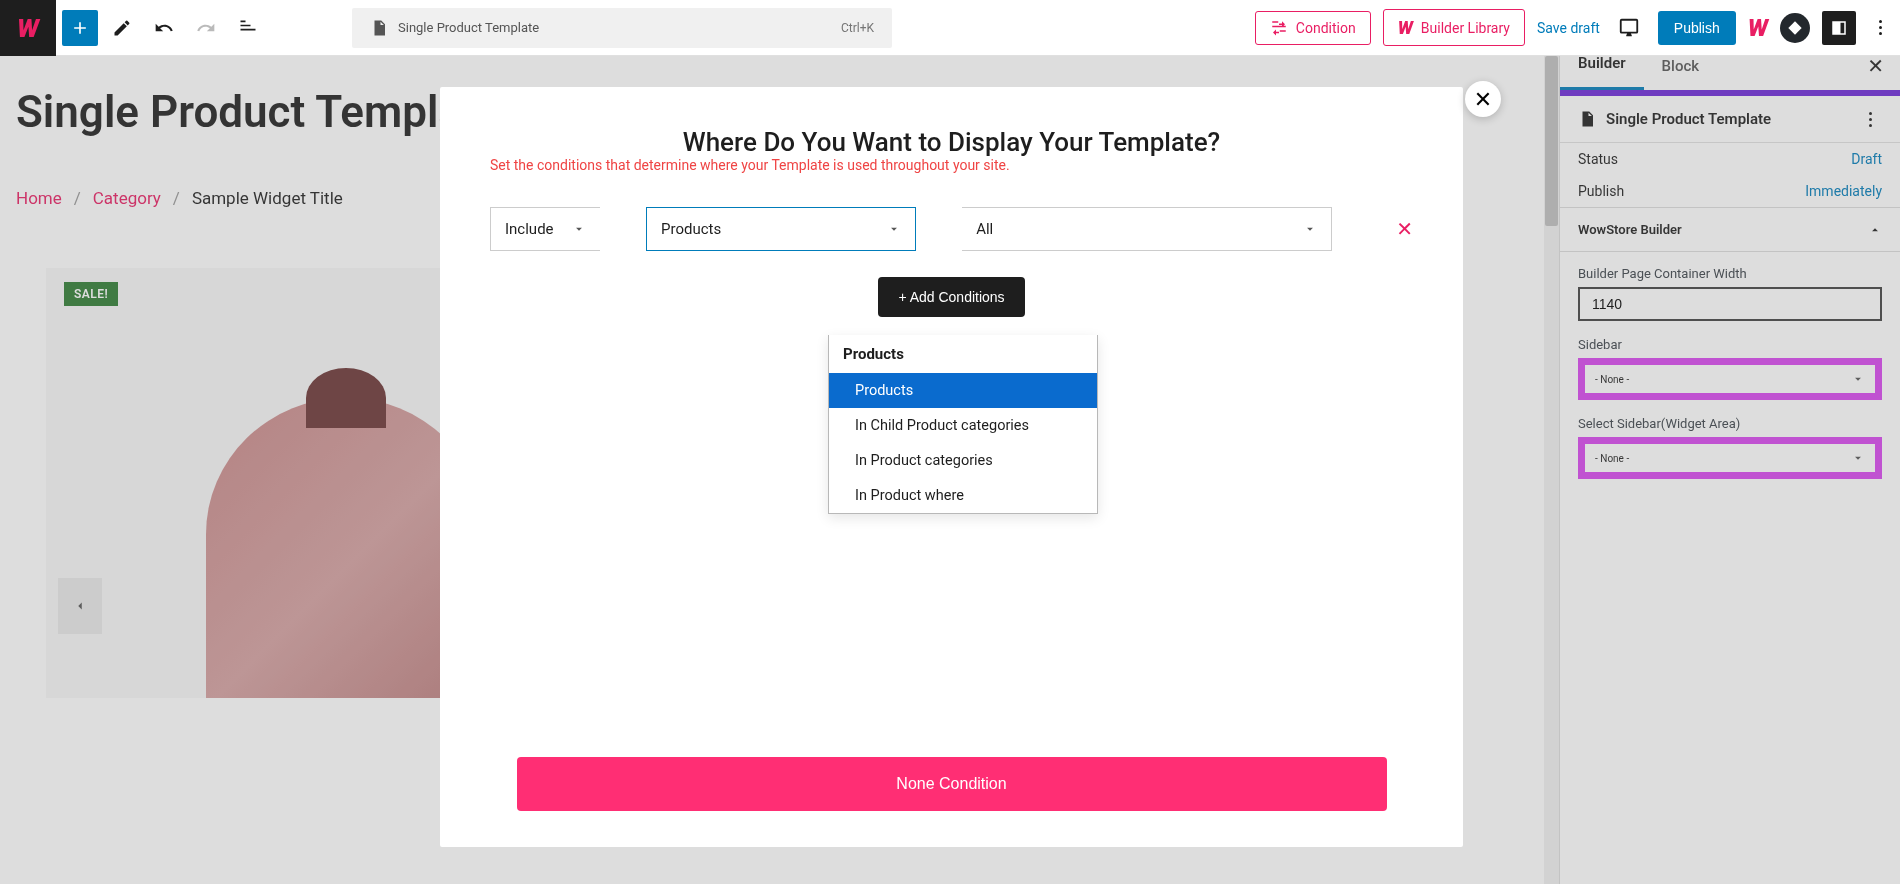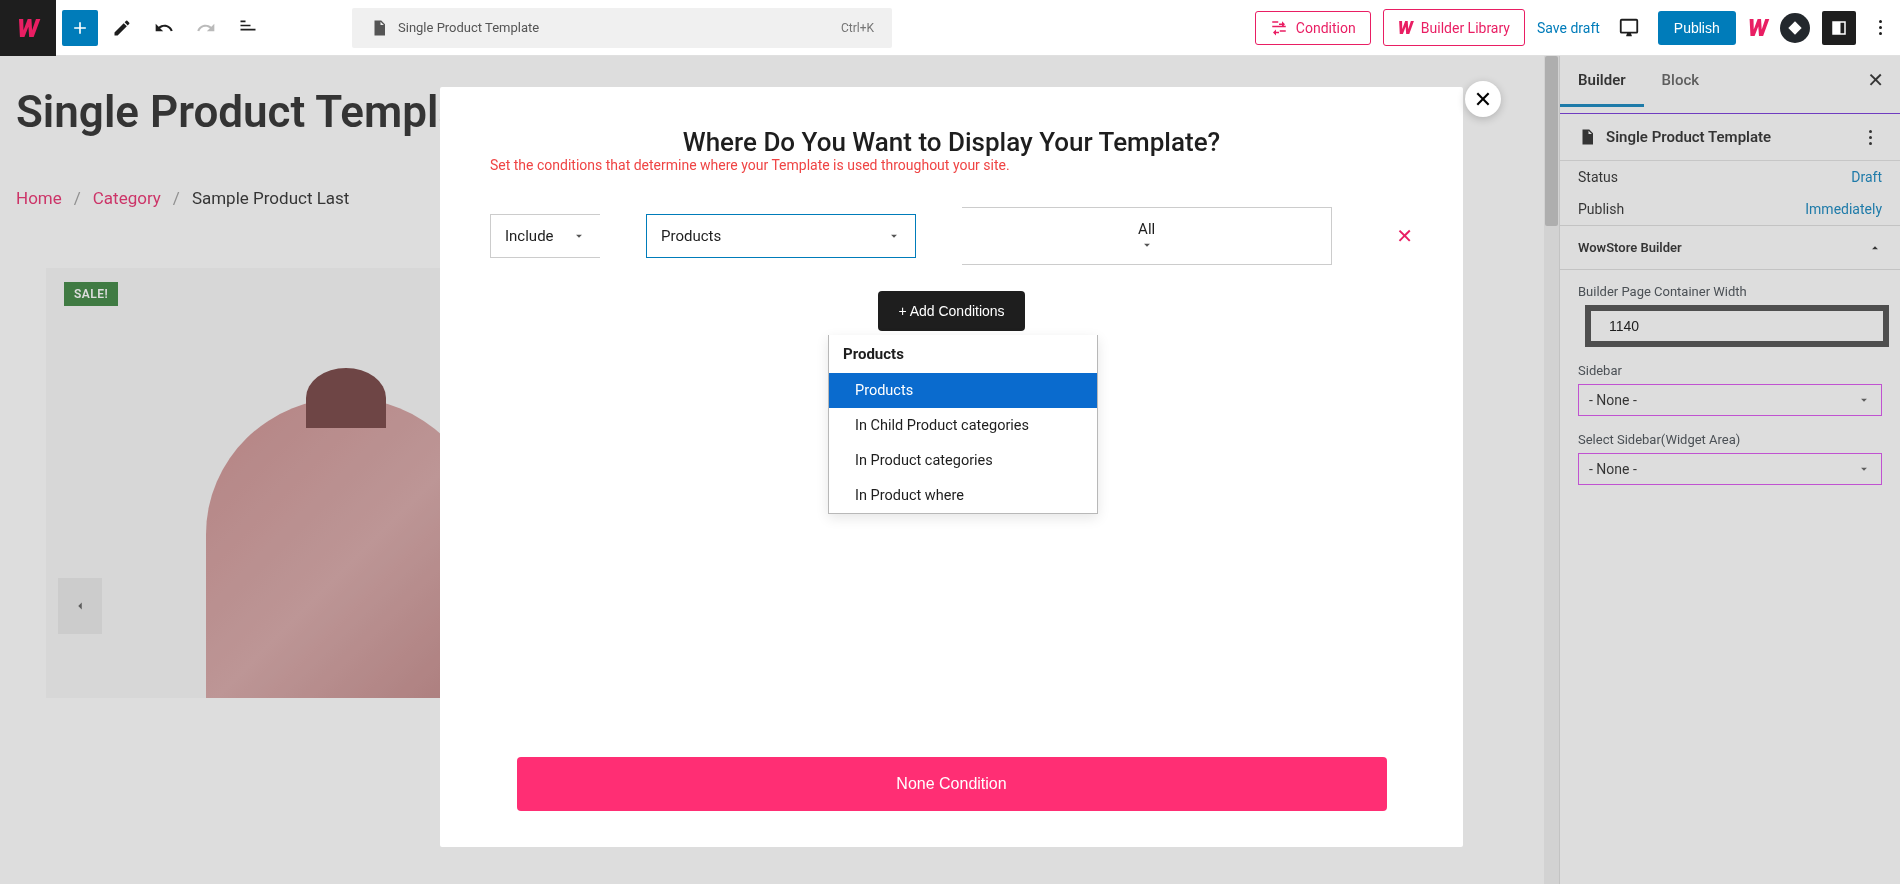--- a/index.html
+++ b/index.html
@@ -42,51 +42,51 @@
 .product-area { position: relative; }
 .sale-badge { position:absolute; left:48px; top:14px; background:#2e7d32; color:#fff; font-size:12px; font-weight:600; padding:5px 10px; letter-spacing:0.5px; z-index:2; }
 .product-img-box { width: 600px; height: 430px; background: #f7f7f7; position: relative; margin-left: 30px; overflow:hidden; }
 .product-shape { position:absolute; left:50%; bottom:-40px; transform:translateX(-50%); width:280px; height:340px; background: linear-gradient(135deg, #c98787 0%, #d4a0a0 50%, #b97878 100%); border-radius: 50% 50% 20% 20% / 40% 40% 10% 10%; }
 .product-shape::before { content:''; position:absolute; top:-30px; left:50%; transform:translateX(-50%); width:80px; height:60px; background:#6b3434; border-radius:50% 50% 0 0; }
 .nav-arrow { position:absolute; left:42px; top:310px; width:44px; height:56px; background:#e8e8e8; display:flex; align-items:center; justify-content:center; cursor:pointer; z-index:3; }
 .category-line { position:absolute; left:720px; bottom:-10px; font-size:17px; color:#555; }
 
 
 .sidebar { width: 340px; background:#fff; display:flex; flex-direction:column; }
-.sidebar-tabs { display:flex; border-bottom:1px solid #6d28d9; height:58px; align-items:flex-start; }
+.sidebar-tabs { display:flex; border-bottom:6px solid #6d28d9; height:40px; align-items:flex-end; }
 .sidebar-tab { padding: 15px 18px; font-size:15px; font-weight:500; cursor:pointer; color:#555; }
 .sidebar-tab.active { border-bottom: 3px solid #007cba; color:#1e1e1e; font-weight:600; }
 .sidebar-close { margin-left:auto; padding:12px 16px; cursor:pointer; font-size:20px; }
 .sidebar-section { padding: 14px 18px; border-bottom:1px solid #e0e0e0; }
 .template-header { display:flex; align-items:center; gap:10px; }
 .template-name { font-size:15px; font-weight:600; flex:1; }
 .template-dots { cursor:pointer; }
 .sidebar-meta { padding: 0 18px 16px; color:#757575; font-size:13px; }
 .sidebar-row { display:flex; justify-content:space-between; padding:8px 18px; font-size:14px; }
 .sidebar-row .value-link { color:#007cba; }
 .section-head { padding:14px 18px; border-top:1px solid #ddd; border-bottom:1px solid #ddd; font-weight:600; display:flex; justify-content:space-between; align-items:center; }
 .section-body { padding: 14px 18px; }
 .field-label { font-size:13px; color:#3c434a; margin-bottom:6px; display:block; }
-.input-text { width:100%; border:6px solid #404040; padding:7px 18px; font-size:14px; background:#fff;margin-left:7px; }
-.select-fake { width:100%; border:1px solid #d946ef; padding:7px 10px; font-size:14px; background:#fff; display:flex; justify-content:space-between; align-items:center; cursor:pointer; margin-bottom:16px; }
+.input-text { width:100%; border:2px solid #404040; padding:7px 12px; font-size:14px; background:#fff; }
+.select-fake { width:100%; border:7px solid #d946ef; padding:7px 10px; font-size:10px; background:#fff; display:flex; justify-content:space-between; align-items:center; cursor:pointer; margin-bottom:16px; }
 
 
 .overlay { position:absolute; inset:56px 0 0 0; background:rgba(120,120,120,0.25); z-index:100; }
 
 
 .modal-wrap { position:absolute; left:440px; top:87px; width:1023px; height:760px; z-index:200; }
 .modal { width:100%; height:100%; background:#fff; border-radius:2px; display:flex; flex-direction:column; padding: 40px 50px 36px; position:relative; }
 .modal-close { position:absolute; right:-38px; top:-6px; width:36px; height:36px; border-radius:50%; background:#fff; box-shadow:0 2px 8px rgba(0,0,0,0.2); display:flex; align-items:center; justify-content:center; cursor:pointer; font-size:22px; color:#000; }
 .modal-title { text-align:center; font-size:26px; font-weight:500; }
 .modal-subtitle { text-align:left; color:#ef4444; font-size:14px; margin-bottom:34px; }
 .cond-row { display:flex; gap:0; align-items:center; justify-content:space-between; margin-bottom:18px; position:relative; }
 .sel { border:1px solid #ccc; padding:12px 14px; font-size:15px; background:#fff; display:flex; justify-content:space-between; align-items:center; cursor:pointer; }
 .sel.include { width:110px; border-right:none; }
 .sel.products { width:270px; border:1px solid #007cba; }
-.sel.all { width:370px; border-left:none;flex-direction:column; }
+.sel.all { width:370px; border-left:none; }
 .remove-x { color:#e91e63; font-size:20px; cursor:pointer; margin-left:18px; font-weight:400; }
 .chev { color:#555; }
 
 
 .dropdown { position:absolute; left:388px; top:248px; width:270px; background:#fff; border:1px solid #b8b8b8; border-top:none; box-shadow:0 4px 12px rgba(0,0,0,0.1); z-index:5; }
 .dropdown-header { padding:10px 14px; font-weight:700; font-size:15px; }
 .dropdown-item { padding:9px 26px; font-size:14.5px; cursor:pointer; }
 .dropdown-item.selected { background:#0a6bce; color:#fff; }
 
 .add-cond-btn { background:#1e1e1e; color:#fff; padding:12px 20px; border-radius:4px; align-self:center; cursor:pointer; font-size:14px; margin-top:8px; border:none; }
@@ -176,21 +176,21 @@
 </div>
 
 <div class="main">
   <div class="canvas">
     <h1 class="h1">Single Product Template</h1>
     <div class="breadcrumb">
       <span class="link">Home</span>
       <span class="sep">/</span>
       <span class="link">Category</span>
       <span class="sep">/</span>
-      <span>Sample Product Last</span>
+      <span>Sample Widget Title</span>
     </div>
     <div class="product-area">
       <div class="sale-badge">SALE!</div>
       <div class="nav-arrow">
         <svg width="14" height="20" viewBox="0 0 24 24">
             <path fill="#555" d="M15 6l-6 6 6 6"></path>
           </svg>
       </div>
       <div class="product-img-box">
         <div class="product-shape"></div>

